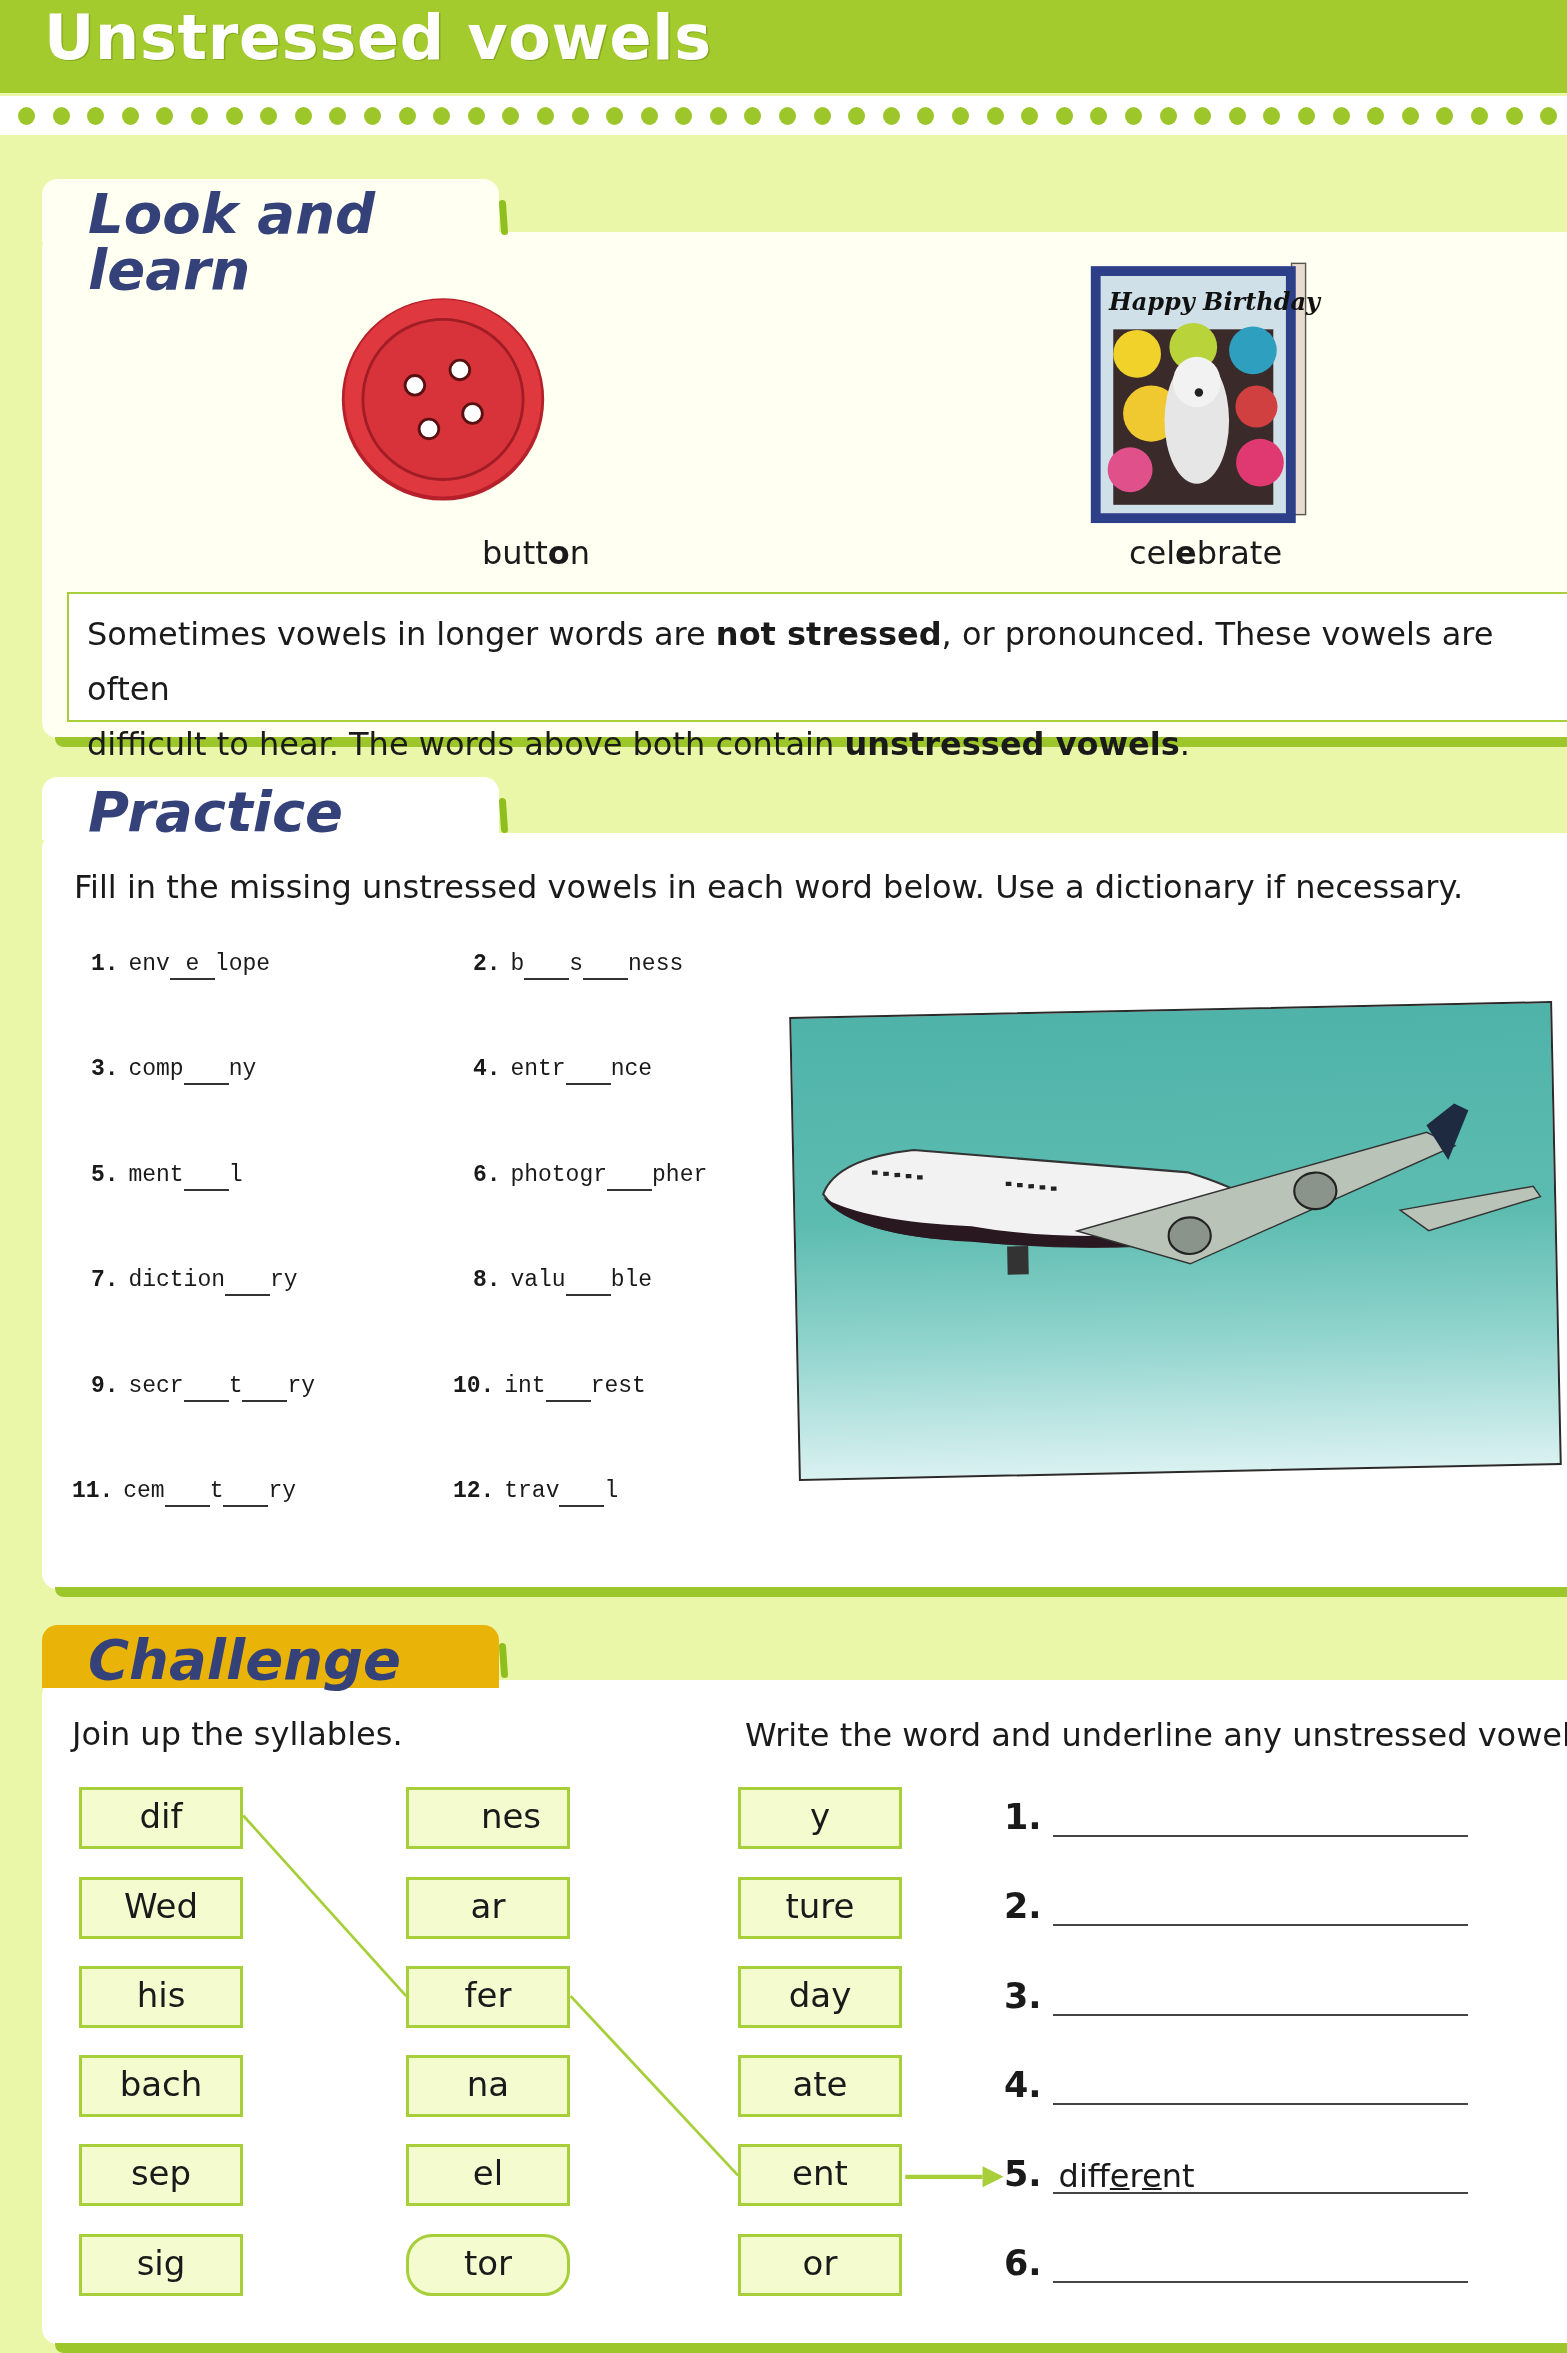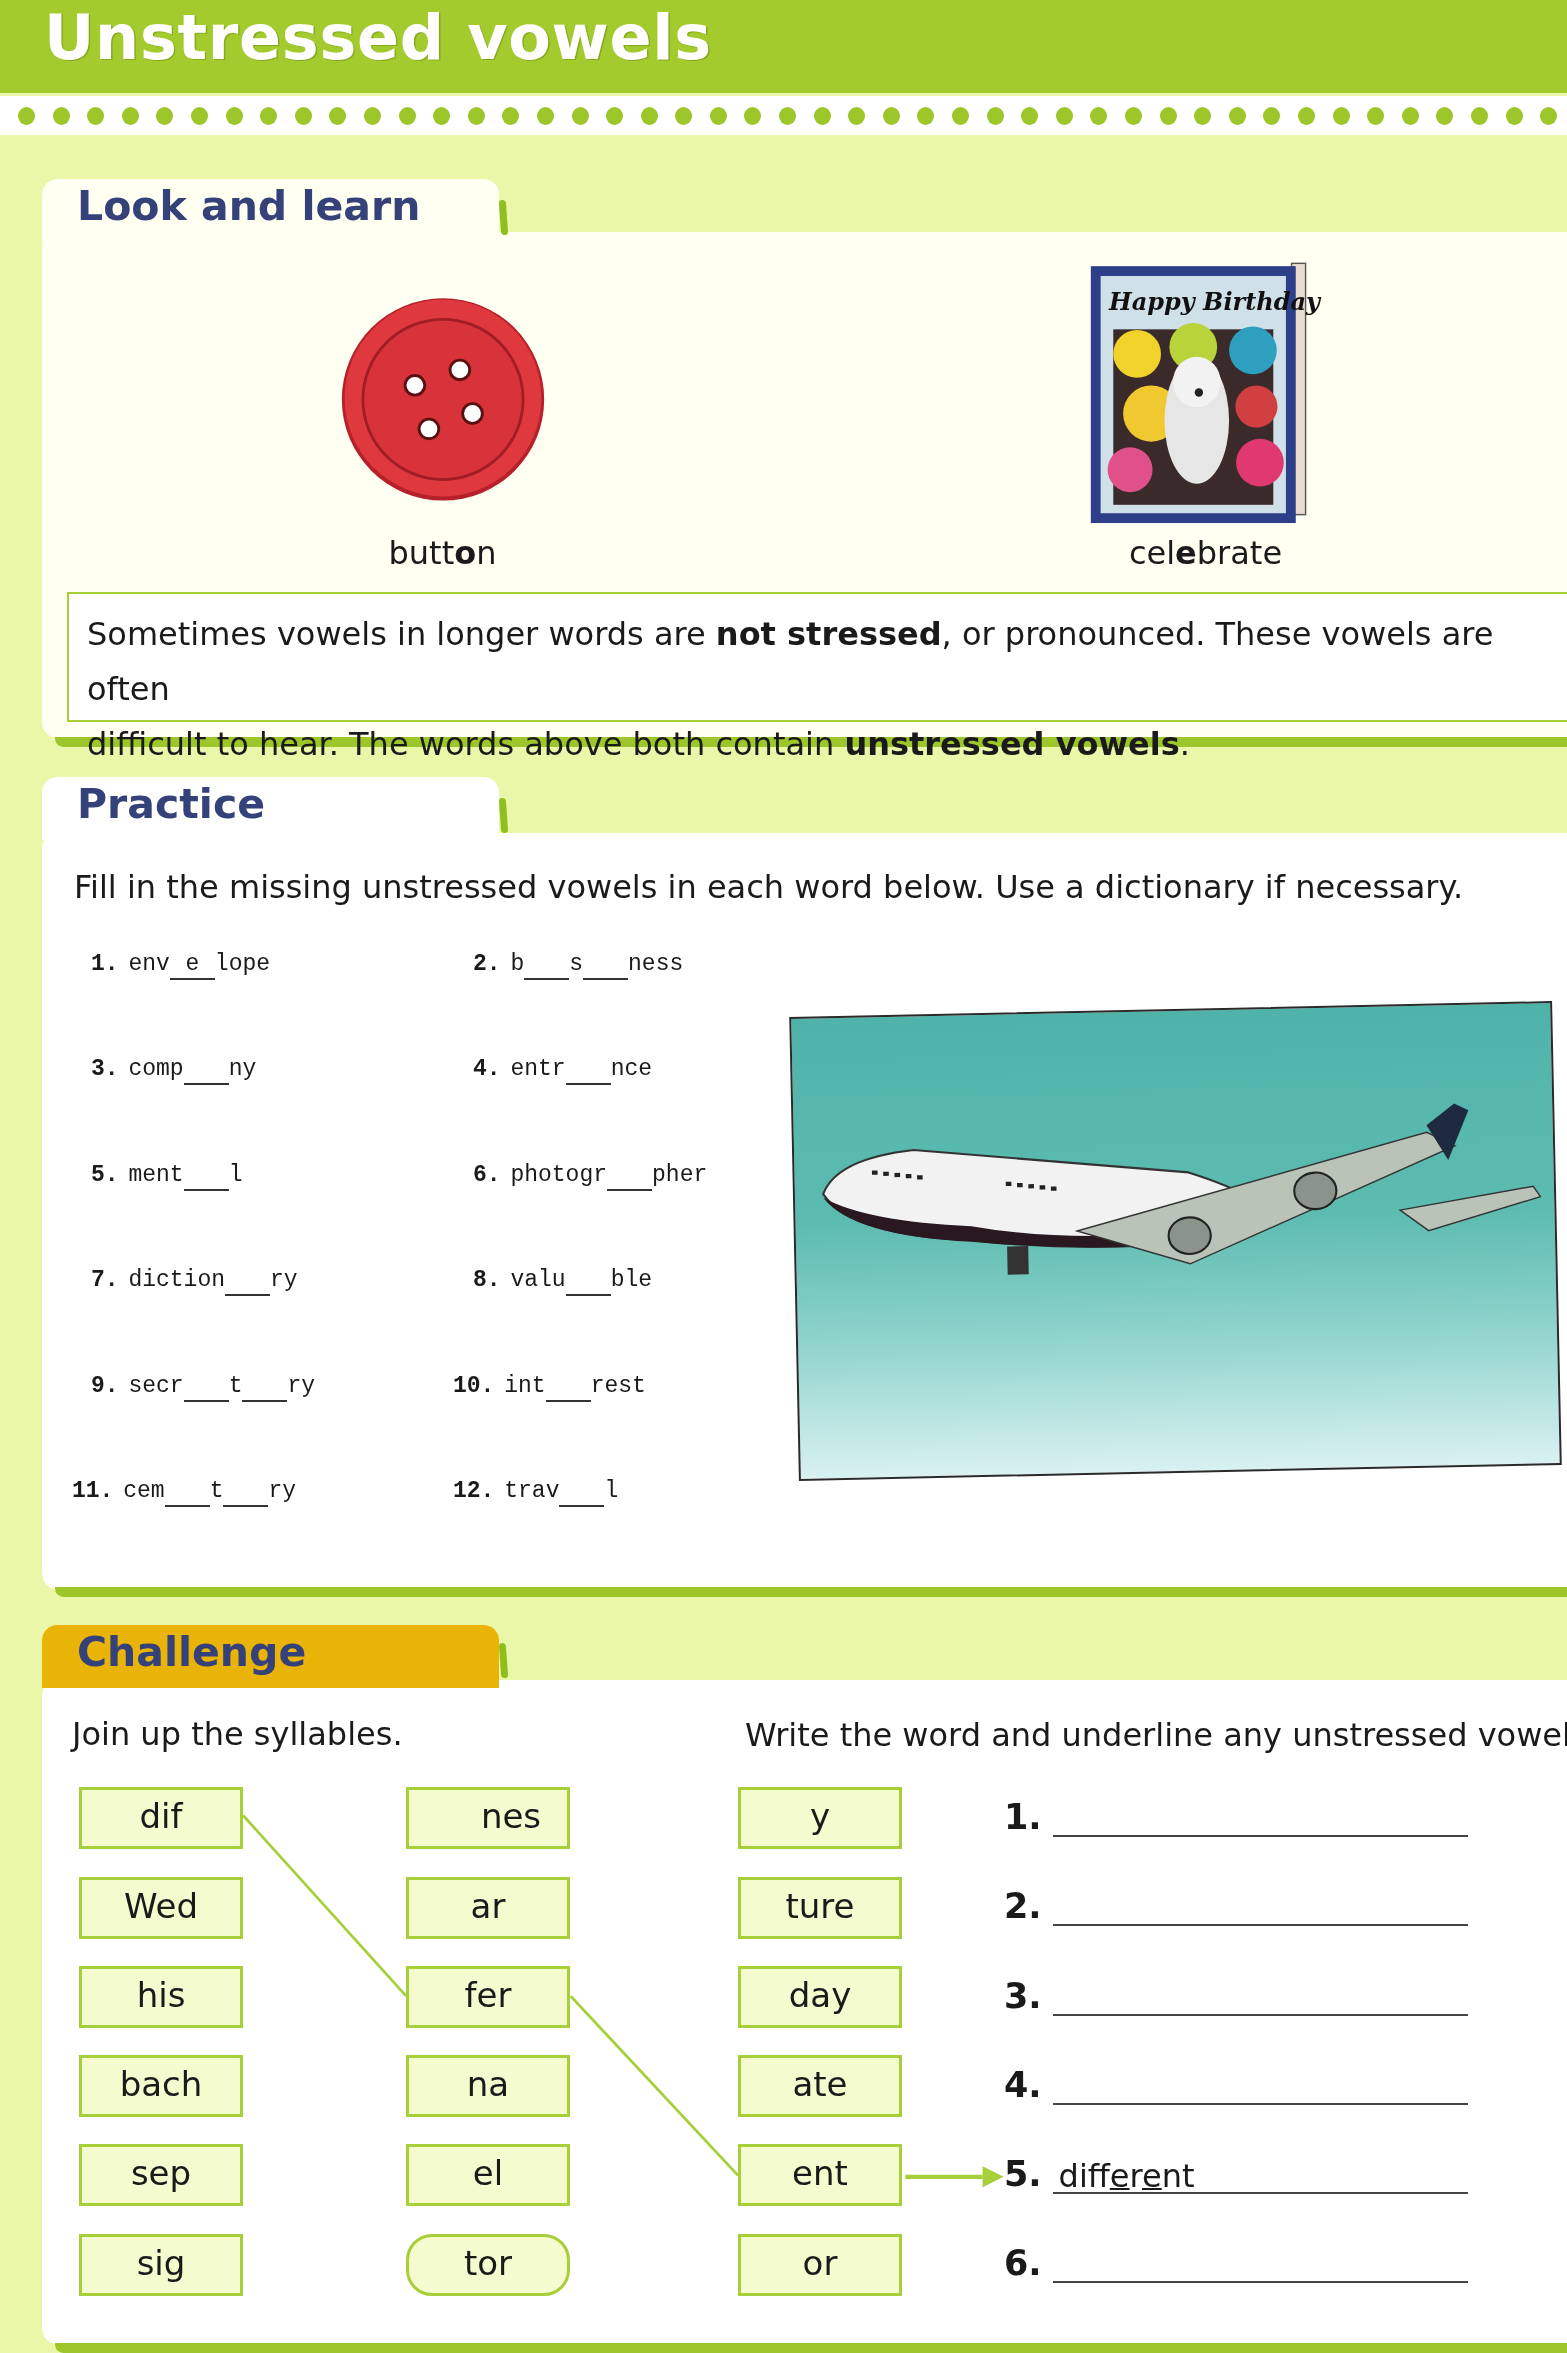--- a/index.html
+++ b/index.html
@@ -42,22 +42,23 @@
     border-radius: 15.5px 0 0 15.5px;
   }
   .panel-white { background: #ffffff; }
   .panel-shadow {
     height: 9.8px; background: #9cc62a; border-radius: 0 0 0 8.4px;
   }
   .tab-title {
     background: #fffff2;
     border-radius: 15.5px 15.5px 0 0;
     font-weight: bold; color: #35427a;
-    font-size: 41px; line-height: 1;
-    padding: 7px 0 0 35px;
+    font-size: 56px; line-height: 1;
+    padding: 7px 0 0 46px;
+    font-style: italic;
   }
   .tab-notch {
     width: 7px; height: 35px; background: #8fbf1e; border-radius: 3.5px;
     transform: skewX(4deg);
   }
 
   
   .caption {
     font-size: 32px; color: #1a1a1a; text-align: center;
   }
@@ -166,21 +167,21 @@
     <svg width="208" height="208" viewBox="0 0 296 296">
       <ellipse cx="148" cy="150" rx="144" ry="144" fill="#b5202a"></ellipse>
       <ellipse cx="148" cy="148" rx="140" ry="140" fill="#e0383f"></ellipse>
       <ellipse cx="148" cy="150" rx="114" ry="114" fill="#d8323a" stroke="#a01d25" stroke-width="4"></ellipse>
       <circle cx="172" cy="108" r="14" fill="#fff" stroke="#5a1010" stroke-width="4"></circle>
       <circle cx="108" cy="130" r="14" fill="#fff" stroke="#5a1010" stroke-width="4"></circle>
       <circle cx="190" cy="170" r="14" fill="#fff" stroke="#5a1010" stroke-width="4"></circle>
       <circle cx="128" cy="192" r="14" fill="#fff" stroke="#5a1010" stroke-width="4"></circle>
     </svg>
   </div>
-  <div class="abs caption" style="left:295px; top:534px; width:295px;">
+  <div class="abs caption" style="left:295px; top:534px; width:295px;text-align:right;">
     <span>butt</span><b>o</b><span>n</span>
   </div>
 
   <div class="abs" style="left:1088px; top:259px; width:226px; height:267px;">
     <svg width="226" height="267" viewBox="0 0 322 380">
       <rect x="290" y="6" width="20" height="358" fill="#e9dccf" stroke="#555" stroke-width="2"></rect>
       <rect x="4" y="10" width="292" height="366" fill="#2e3f8a"></rect>
       <rect x="18" y="24" width="264" height="338" fill="#cfe0e8"></rect>
       <rect x="36" y="100" width="228" height="250" fill="#3a2a2a"></rect>
       <circle cx="70" cy="135" r="34" fill="#f0d22a"></circle>

